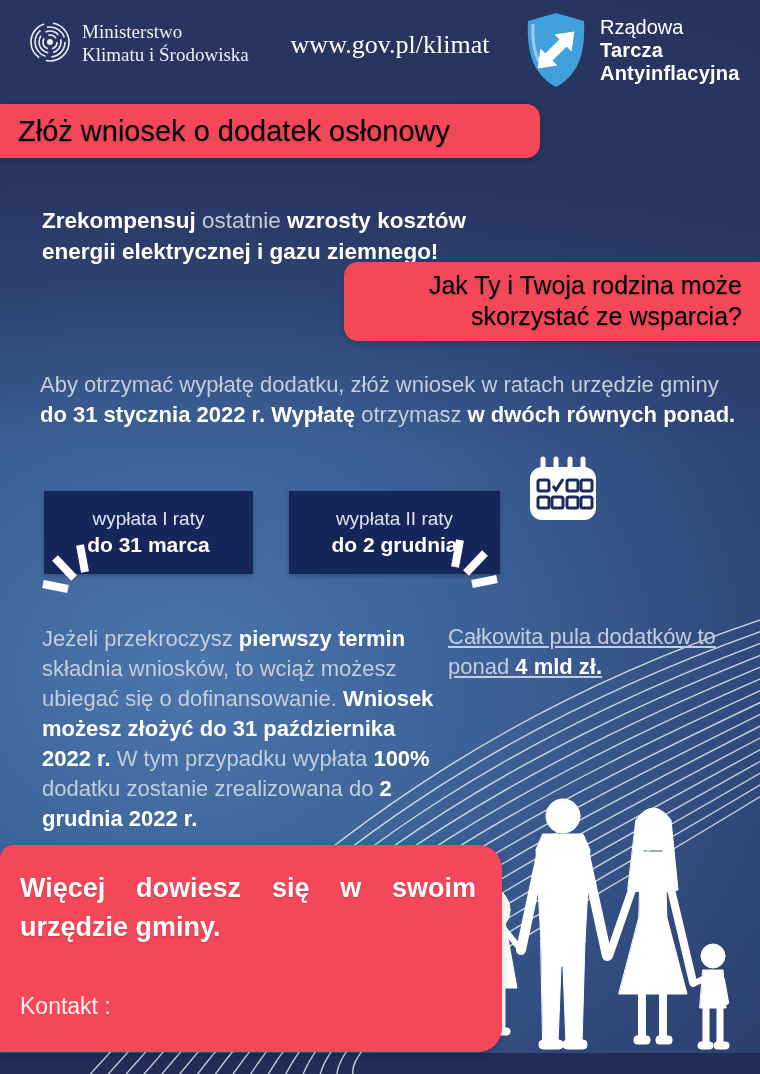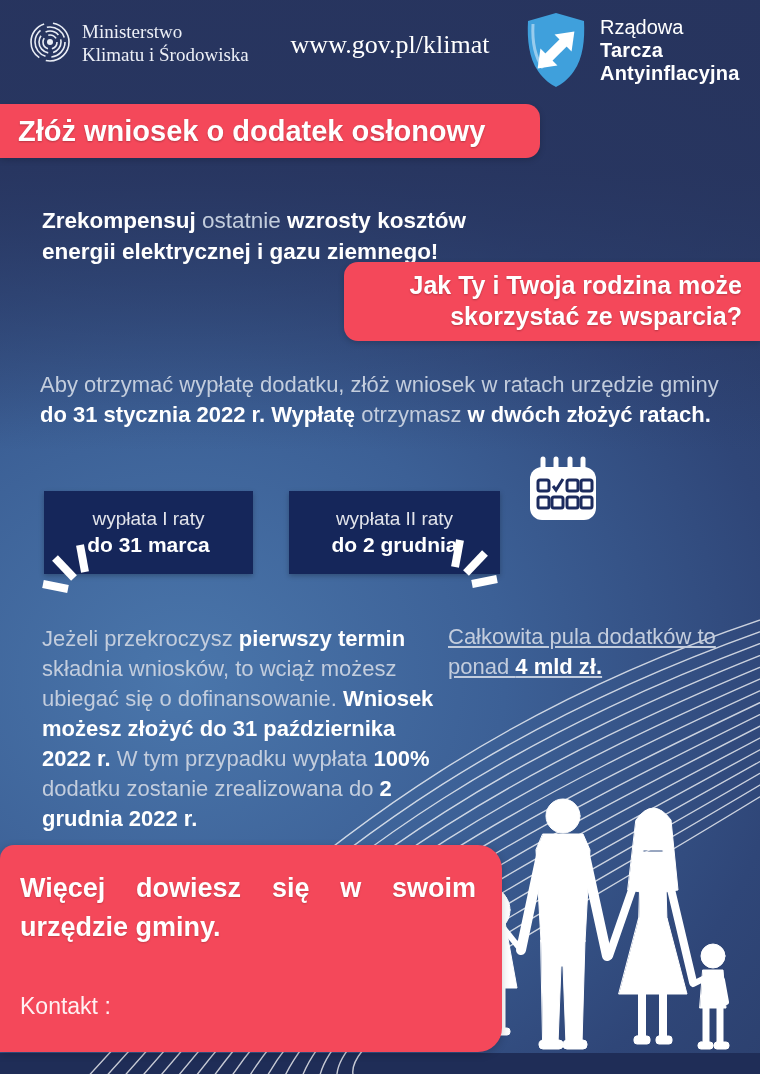--- a/index.html
+++ b/index.html
@@ -14,21 +14,21 @@
   
   .ministry{left:28px;top:20px;display:flex;gap:10px;}
   .ministry-text{font-family:"Liberation Serif","DejaVu Serif",serif;color:#eceff6;font-size:19px;line-height:23px;}
   .website{left:250px;top:30px;width:280px;text-align:center;font-family:"Liberation Serif","DejaVu Serif",serif;color:#ffffff;font-size:26px;}
   .shield-block{left:522px;top:10px;display:flex;align-items:center;gap:10px;}
   .shield-text{color:#fff;font-size:20px;line-height:23px;}
   .shield-text .l1{font-weight:400;}
   .shield-text .l2,.shield-text .l3{font-weight:800;letter-spacing:.2px;}
   .shield-text span{display:block;}
   
-  .banner{background:#f4485a;color:#ffffff;font-weight:700;box-shadow:0 2px 6px rgba(0,0,0,.18);}
+  .banner{background:#f4485a;color:#000000;font-weight:400;box-shadow:0 2px 6px rgba(0,0,0,.18);}
   .title-banner{left:0;top:104px;width:540px;height:54px;line-height:54px;font-size:29px;padding-left:18px;box-sizing:border-box;border-radius:0 14px 14px 0;text-shadow:0 1px 2px rgba(0,0,0,.25);}
   .question-banner{left:344px;top:262px;width:416px;box-sizing:border-box;padding:8px 18px 9px 10px;border-radius:14px 0 0 14px;text-align:right;font-size:25px;line-height:31px;text-shadow:0 1px 2px rgba(0,0,0,.25);}
   .question-banner span{display:block;}
   
   .para{color:#c3cddd;font-size:22px;line-height:30px;}
   .para b{color:#ffffff;font-weight:700;}
   .subtitle{left:42px;top:182px;width:445px;font-size:22.5px;line-height:31px;}
   .intro{left:40px;top:348px;width:702px;}
   .deadline{left:42px;top:602px;width:400px;}
   .pool{left:448px;top:600px;width:282px;text-decoration:underline;}
@@ -155,21 +155,21 @@
     <span>Złóż wniosek o dodatek osłonowy</span>
   </div>
 
   <p class="abs para subtitle"><b>Zrekompensuj </b><span>ostatnie </span><b>wzrosty kosztów energii elektrycznej i gazu ziemnego!</b></p>
 
   <div class="abs banner question-banner">
     <span>Jak Ty i Twoja rodzina może</span>
     <span>skorzystać ze wsparcia?</span>
   </div>
 
-  <p class="abs para intro"><span>Aby otrzymać wypłatę dodatku, złóż wniosek w ratach urzędzie gminy </span><b>do 31 stycznia 2022 r. Wypłatę </b><span>otrzymasz </span><b>w dwóch złożyć ratach.</b></p>
+  <p class="abs para intro"><span>Aby otrzymać wypłatę dodatku, złóż wniosek w ratach urzędzie gminy </span><b>do 31 stycznia 2022 r. Wypłatę </b><span>otrzymasz </span><b>w dwóch równych ponad.</b></p>
 
   <div class="abs rate-box box1">
     <span class="lbl">wypłata I raty</span>
     <span class="dl">do 31 marca</span>
   </div>
   <div class="abs rate-box box2">
     <span class="lbl">wypłata II raty</span>
     <span class="dl">do 2 grudnia</span>
   </div>
 

